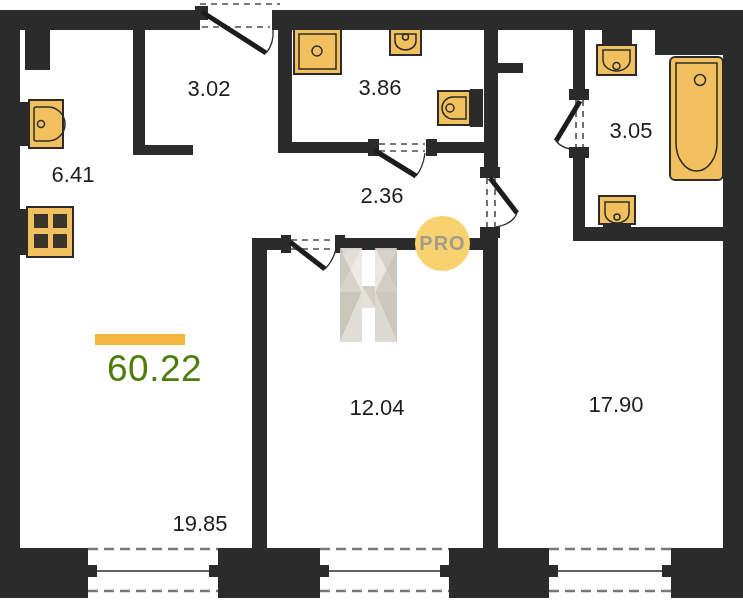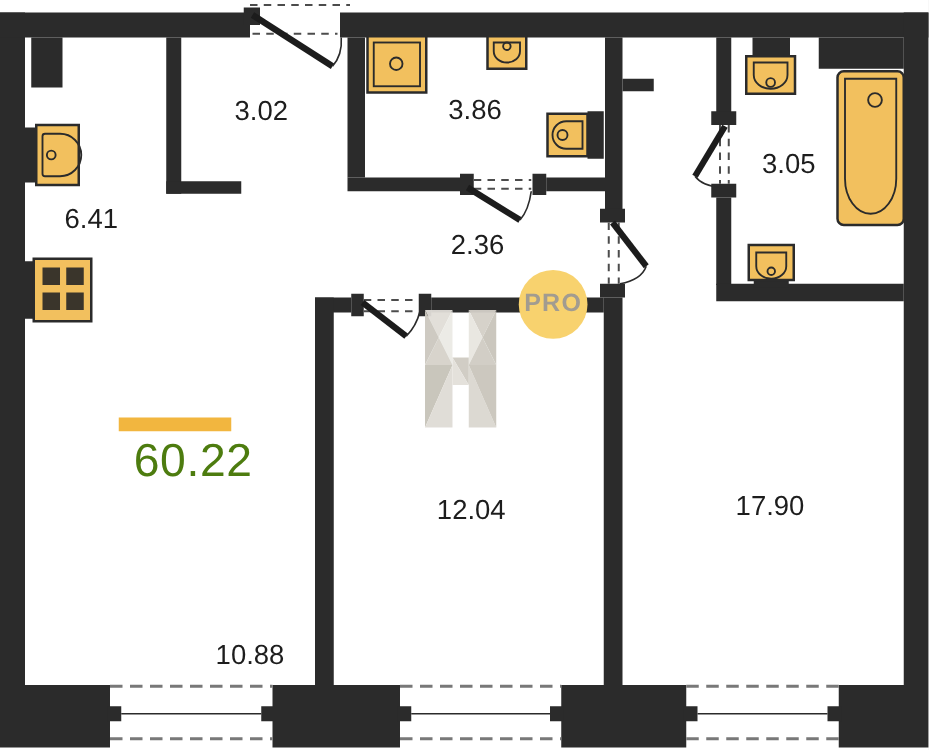--- a/index.html
+++ b/index.html
@@ -215,18 +215,18 @@
 
   <div class="pro-badge">PRO</div>
 
   <div class="room-label" style="left:209px;top:89px">3.02</div>
   <div class="room-label" style="left:380px;top:88px">3.86</div>
   <div class="room-label" style="left:631px;top:131px">3.05</div>
   <div class="room-label" style="left:73px;top:175px">6.41</div>
   <div class="room-label" style="left:382px;top:196px">2.36</div>
   <div class="room-label" style="left:377px;top:408px">12.04</div>
   <div class="room-label" style="left:616px;top:405px">17.90</div>
-  <div class="room-label" style="left:200px;top:524px">10.88</div>
+  <div class="room-label" style="left:200px;top:524px">19.85</div>
 
   <div class="total-bar"></div>
   <div class="total-value">60.22</div>
 
 </div>
 
 </body></html>

